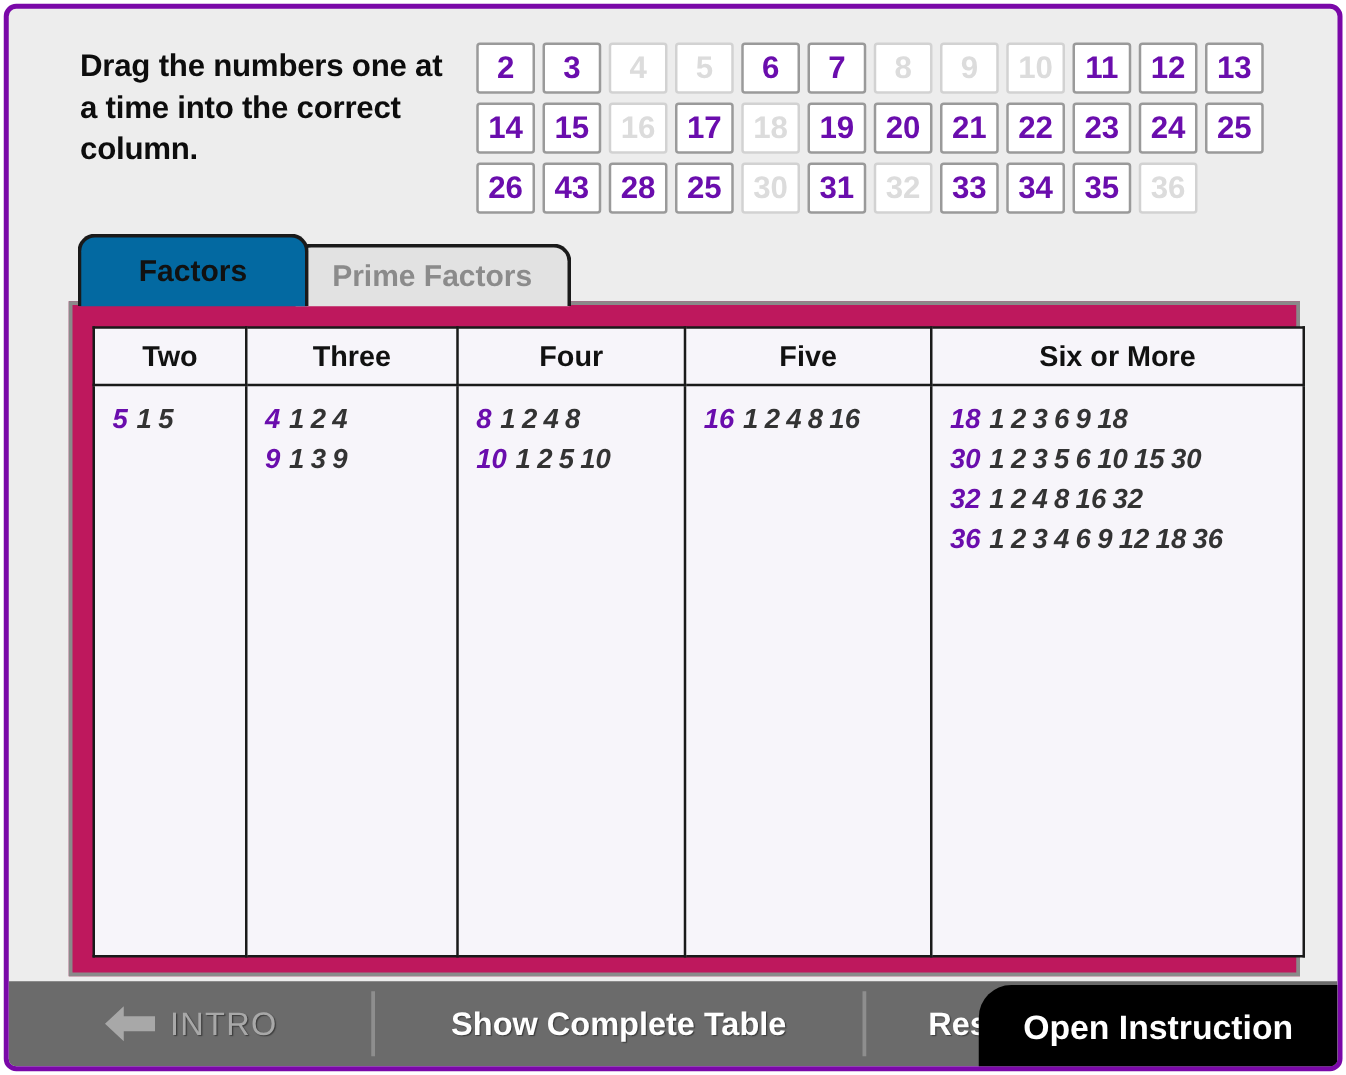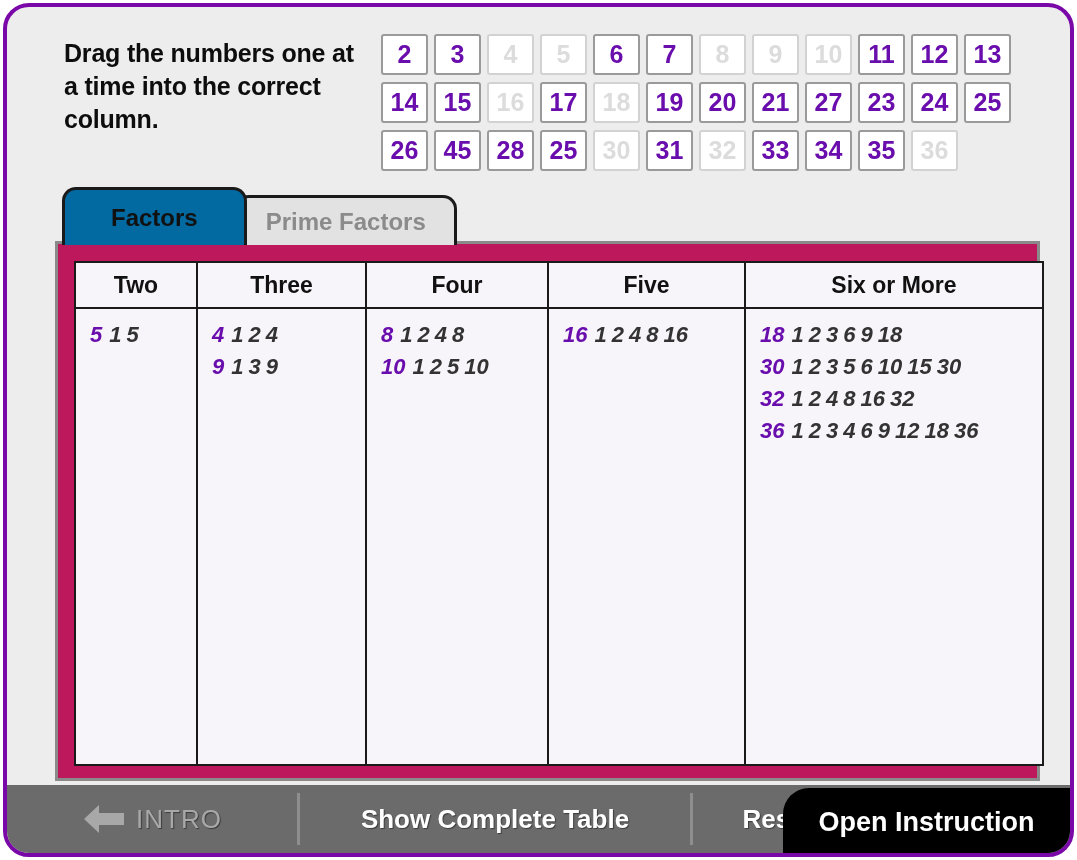--- a/index.html
+++ b/index.html
@@ -9,21 +9,21 @@
     height: 860px;
     background: #ffffff;
     font-family: "Liberation Sans", sans-serif;
   }
 
   #app-frame {
     position: absolute;
     left: 3px; top: 3px;
     width: 1071px; height: 854px;
     border: 4px solid #7a08a8;
-    border-radius: 26px;
+    border-radius: 10px;
     background: #ededed;
     overflow: hidden;
   }
 
   
   #top-area {
     position: absolute;
     left: 0; top: 0;
     width: 100%;
     height: 172px;
@@ -239,28 +239,28 @@
         </div>
         <div class="tile-row">
           <div class="num-tile">14</div>
           <div class="num-tile">15</div>
           <div class="num-tile placed">16</div>
           <div class="num-tile">17</div>
           <div class="num-tile placed">18</div>
           <div class="num-tile">19</div>
           <div class="num-tile">20</div>
           <div class="num-tile">21</div>
-          <div class="num-tile">27</div>
+          <div class="num-tile">22</div>
           <div class="num-tile">23</div>
           <div class="num-tile">24</div>
           <div class="num-tile">25</div>
         </div>
         <div class="tile-row">
           <div class="num-tile">26</div>
-          <div class="num-tile">45</div>
+          <div class="num-tile">43</div>
           <div class="num-tile">28</div>
           <div class="num-tile">25</div>
           <div class="num-tile placed">30</div>
           <div class="num-tile">31</div>
           <div class="num-tile placed">32</div>
           <div class="num-tile">33</div>
           <div class="num-tile">34</div>
           <div class="num-tile">35</div>
           <div class="num-tile placed">36</div>
         </div>

